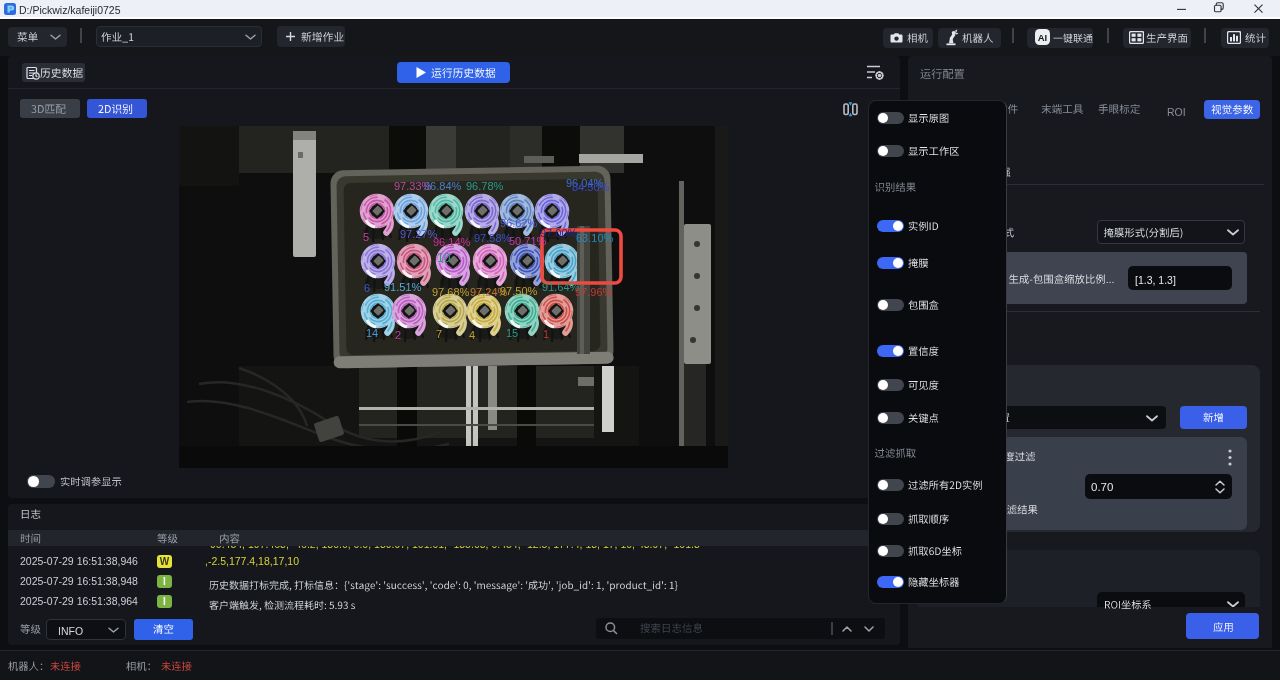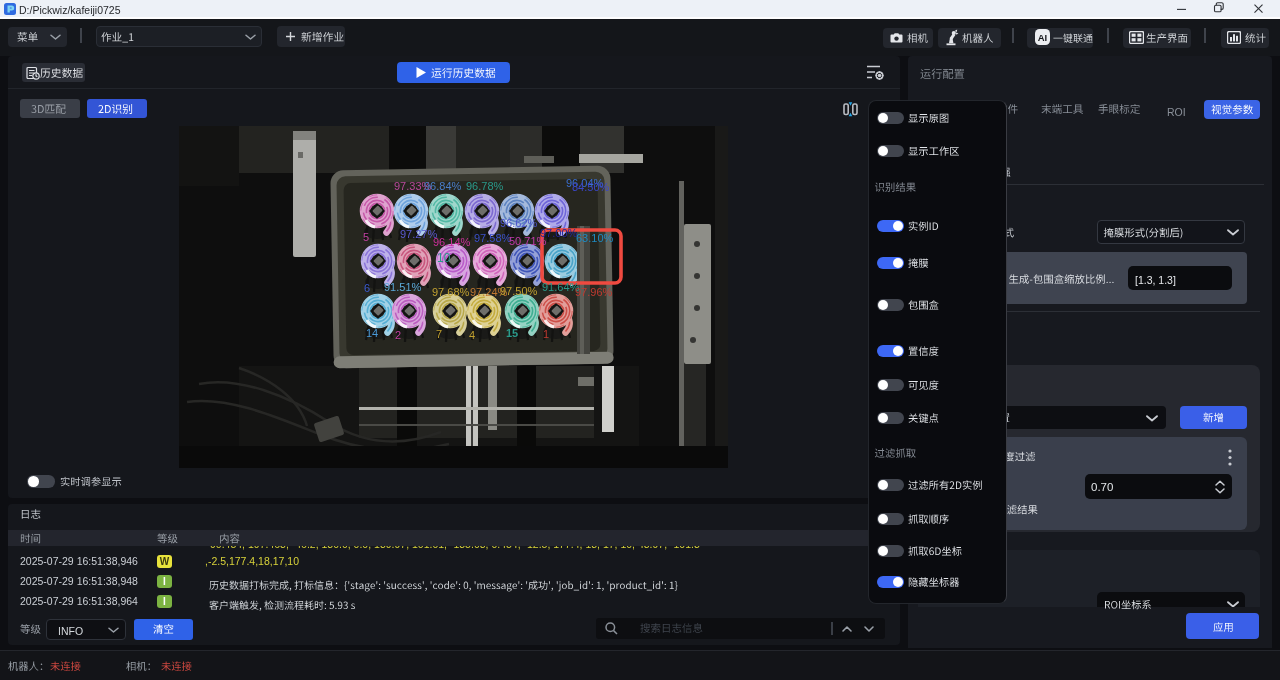--- a/index.html
+++ b/index.html
@@ -591,21 +591,21 @@
 <div class="lt" style="left:384px;top:281px;font-size:11px;color:#5aa8d8;line-height:13px;">91.51%</div>
 <div class="lt" style="left:432px;top:286px;font-size:11px;color:#c0a030;line-height:13px;">97.68%</div>
 <div class="lt" style="left:470px;top:286px;font-size:11px;color:#c07830;line-height:13px;">97.24%</div>
 <div class="lt" style="left:500px;top:285px;font-size:11px;color:#c0a030;line-height:13px;">97.50%</div>
 <div class="lt" style="left:542px;top:281px;font-size:11px;color:#2a9a8a;line-height:13px;">91.64%</div>
 <div class="lt" style="left:575px;top:286px;font-size:11px;color:#c03a30;line-height:13px;">97.96%</div>
 <div class="lt" style="left:366px;top:327px;font-size:11px;color:#4a9ad8;line-height:13px;">14</div>
 <div class="lt" style="left:395px;top:329px;font-size:11px;color:#c040a0;line-height:13px;">2</div>
 <div class="lt" style="left:436px;top:328px;font-size:11px;color:#c0a030;line-height:13px;">7</div>
 <div class="lt" style="left:469px;top:329px;font-size:11px;color:#c0a030;line-height:13px;">4</div>
-<div class="lt" style="left:506px;top:327px;font-size:11px;color:#2a9a8a;line-height:13px;font-weight:bold;">15</div>
+<div class="lt" style="left:506px;top:327px;font-size:11px;color:#2a9a8a;line-height:13px;">15</div>
 <div class="lt" style="left:543px;top:328px;font-size:11px;color:#c03a30;line-height:13px;">1</div>
 <div style="position:absolute;left:27px;top:475px;width:27.5px;height:12.5px;background:#41454e;border-radius:6.25px;z-index:5;"></div>
 <div style="position:absolute;left:28px;top:476px;width:10.5px;height:10.5px;background:#fff;border-radius:50%;z-index:6;"></div>
 <div style="position:absolute;left:8px;top:504px;width:892px;height:141px;background:#15171c;border-radius:4px;"></div>
 <div style="position:absolute;left:8px;top:530px;width:892px;height:16px;background:#23252d;"></div>
 <div style="position:absolute;left:210px;top:546px;width:500px;height:7px;overflow:hidden;">
     <div class="lt" style="left:0;top:-8px;font-size:10.5px;color:#d8d23a;line-height:12px;position:absolute;">90.454, 197.463, -46.2, 180.0, 0.0, 139.97, 101.01, -135.08, 0.454, -12.5, 177.4, 18, 17, 10, 43.97, -101.3</div>
   </div>
 <div class="lt" style="left:20px;top:555px;font-size:10.5px;color:#ccd0d6;line-height:12px;">2025-07-29 16:51:38,946</div>
 <div style="position:absolute;left:157px;top:555px;width:15px;height:13px;background:#e8e33c;border-radius:3px;text-align:center;font-size:10px;font-weight:bold;color:#3a3a10;line-height:13px;">W</div>

